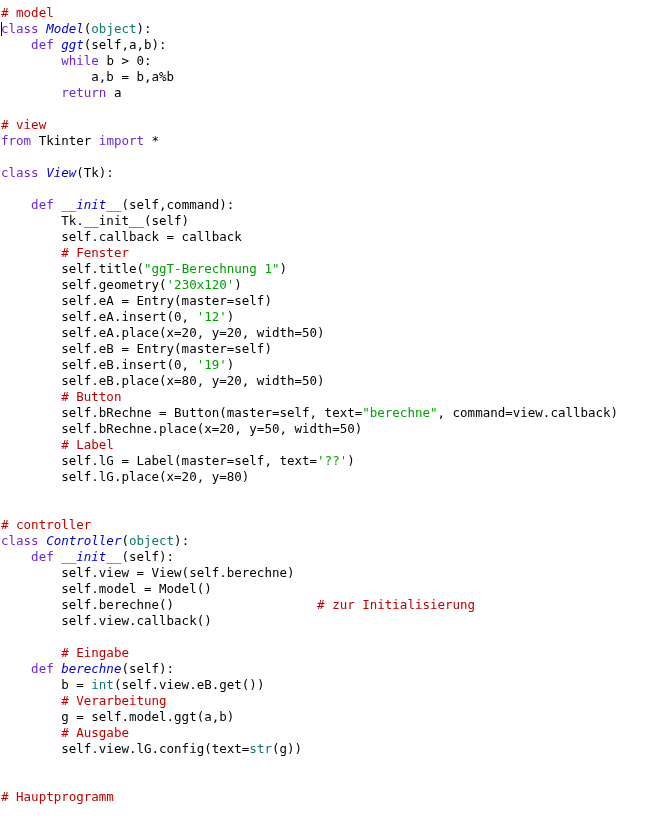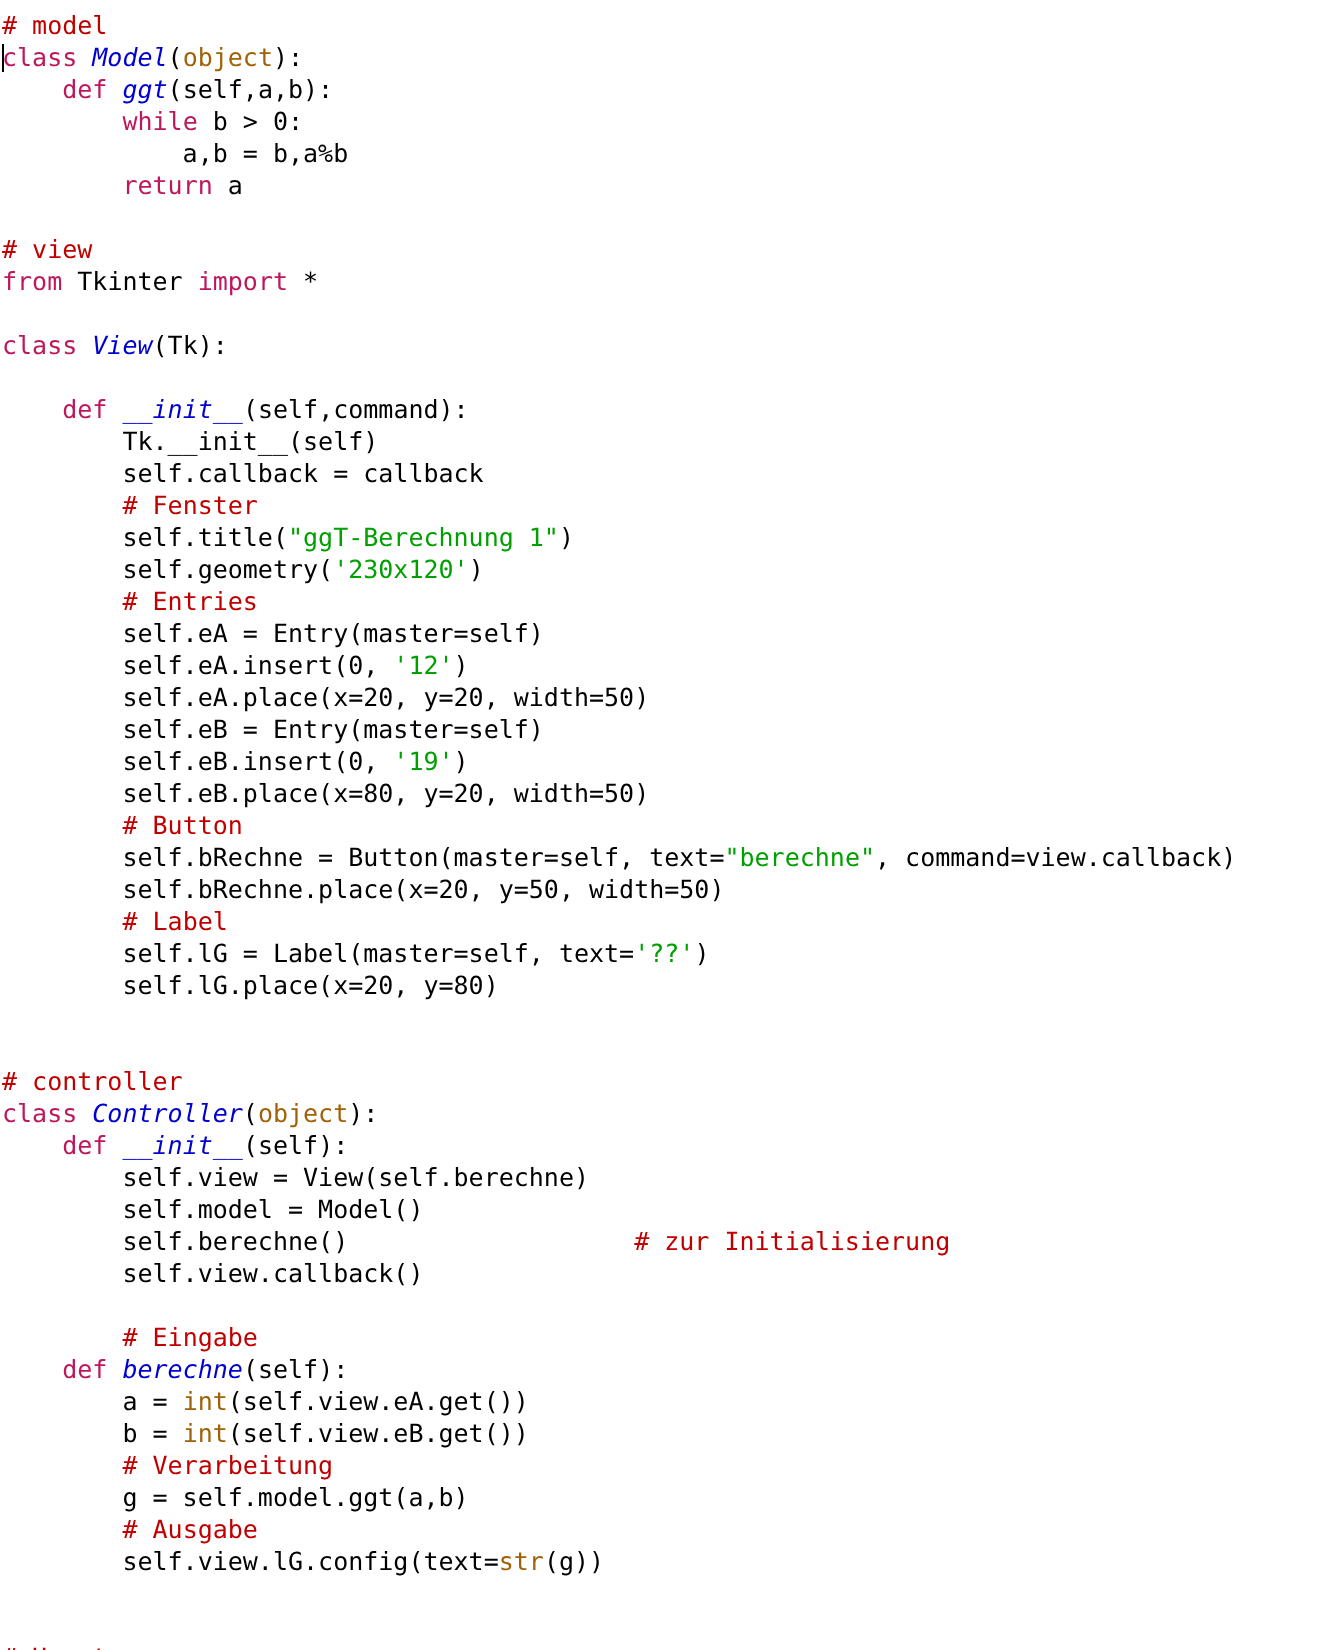--- a/index.html
+++ b/index.html
@@ -33,23 +33,23 @@
     height: 16px;
     line-height: 16px;
     font-size: 12.5px;
     font-family: "DejaVu Sans Mono", "Liberation Mono", monospace;
     white-space: pre;
     color: #000000;
     letter-spacing: 0px;
     padding-left: 1px;
   }
   .tok { white-space: pre; }
-  .t-kw   { color: #be185d; }
+  .t-kw   { color: #6d28d9; }
   .t-def  { color: #0000d0; font-style: italic; }
-  .t-builtin { color: #a16207; }
+  .t-builtin { color: #0f766e; }
   .t-str  { color: #00a000; }
   .t-com  { color: #c00000; }
   .t-plain{ color: #000000; }
   .caret {
     position: absolute;
     left: 0px;
     top: 20px;
     width: 1px;
     height: 14px;
     background: #000000;
@@ -72,21 +72,20 @@
       <div class="line"><span class="tok t-kw">from </span><span class="tok t-plain">Tkinter </span><span class="tok t-kw">import </span><span class="tok t-plain">*</span></div>
       <div class="line">&nbsp;</div>
       <div class="line"><span class="tok t-kw">class </span><span class="tok t-def">View</span><span class="tok t-plain">(Tk):</span></div>
       <div class="line">&nbsp;</div>
       <div class="line"><span class="tok t-plain">    </span><span class="tok t-kw">def </span><span class="tok t-def">__init__</span><span class="tok t-plain">(self,command):</span></div>
       <div class="line"><span class="tok t-plain">        Tk.__init__(self)</span></div>
       <div class="line"><span class="tok t-plain">        self.callback = callback</span></div>
       <div class="line"><span class="tok t-plain">        </span><span class="tok t-com"># Fenster</span></div>
       <div class="line"><span class="tok t-plain">        self.title(</span><span class="tok t-str">"ggT-Berechnung 1"</span><span class="tok t-plain">)</span></div>
       <div class="line"><span class="tok t-plain">        self.geometry(</span><span class="tok t-str">'230x120'</span><span class="tok t-plain">)</span></div>
-      <div class="line"><span class="tok t-plain">        </span><span class="tok t-com"># Entries</span></div>
       <div class="line"><span class="tok t-plain">        self.eA = Entry(master=self)</span></div>
       <div class="line"><span class="tok t-plain">        self.eA.insert(0, </span><span class="tok t-str">'12'</span><span class="tok t-plain">)</span></div>
       <div class="line"><span class="tok t-plain">        self.eA.place(x=20, y=20, width=50)</span></div>
       <div class="line"><span class="tok t-plain">        self.eB = Entry(master=self)</span></div>
       <div class="line"><span class="tok t-plain">        self.eB.insert(0, </span><span class="tok t-str">'19'</span><span class="tok t-plain">)</span></div>
       <div class="line"><span class="tok t-plain">        self.eB.place(x=80, y=20, width=50)</span></div>
       <div class="line"><span class="tok t-plain">        </span><span class="tok t-com"># Button</span></div>
       <div class="line"><span class="tok t-plain">        self.bRechne = Button(master=self, text=</span><span class="tok t-str">"berechne"</span><span class="tok t-plain">, command=view.callback)</span></div>
       <div class="line"><span class="tok t-plain">        self.bRechne.place(x=20, y=50, width=50)</span></div>
       <div class="line"><span class="tok t-plain">        </span><span class="tok t-com"># Label</span></div>
@@ -97,21 +96,20 @@
       <div class="line"><span class="tok t-com"># controller</span></div>
       <div class="line"><span class="tok t-kw">class </span><span class="tok t-def">Controller</span><span class="tok t-plain">(</span><span class="tok t-builtin">object</span><span class="tok t-plain">):</span></div>
       <div class="line"><span class="tok t-plain">    </span><span class="tok t-kw">def </span><span class="tok t-def">__init__</span><span class="tok t-plain">(self):</span></div>
       <div class="line"><span class="tok t-plain">        self.view = View(self.berechne)</span></div>
       <div class="line"><span class="tok t-plain">        self.model = Model()</span></div>
       <div class="line"><span class="tok t-plain">        self.berechne()                   </span><span class="tok t-com"># zur Initialisierung</span></div>
       <div class="line"><span class="tok t-plain">        self.view.callback()</span></div>
       <div class="line">&nbsp;</div>
       <div class="line"><span class="tok t-plain">        </span><span class="tok t-com"># Eingabe</span></div>
       <div class="line"><span class="tok t-plain">    </span><span class="tok t-kw">def </span><span class="tok t-def">berechne</span><span class="tok t-plain">(self):</span></div>
-      <div class="line"><span class="tok t-plain">        a = </span><span class="tok t-builtin">int</span><span class="tok t-plain">(self.view.eA.get())</span></div>
       <div class="line"><span class="tok t-plain">        b = </span><span class="tok t-builtin">int</span><span class="tok t-plain">(self.view.eB.get())</span></div>
       <div class="line"><span class="tok t-plain">        </span><span class="tok t-com"># Verarbeitung</span></div>
       <div class="line"><span class="tok t-plain">        g = self.model.ggt(a,b)</span></div>
       <div class="line"><span class="tok t-plain">        </span><span class="tok t-com"># Ausgabe</span></div>
       <div class="line"><span class="tok t-plain">        self.view.lG.config(text=</span><span class="tok t-builtin">str</span><span class="tok t-plain">(g))</span></div>
       <div class="line">&nbsp;</div>
       <div class="line">&nbsp;</div>
       <div class="line"><span class="tok t-com"># Hauptprogramm</span></div>
     </div>
 </div>

